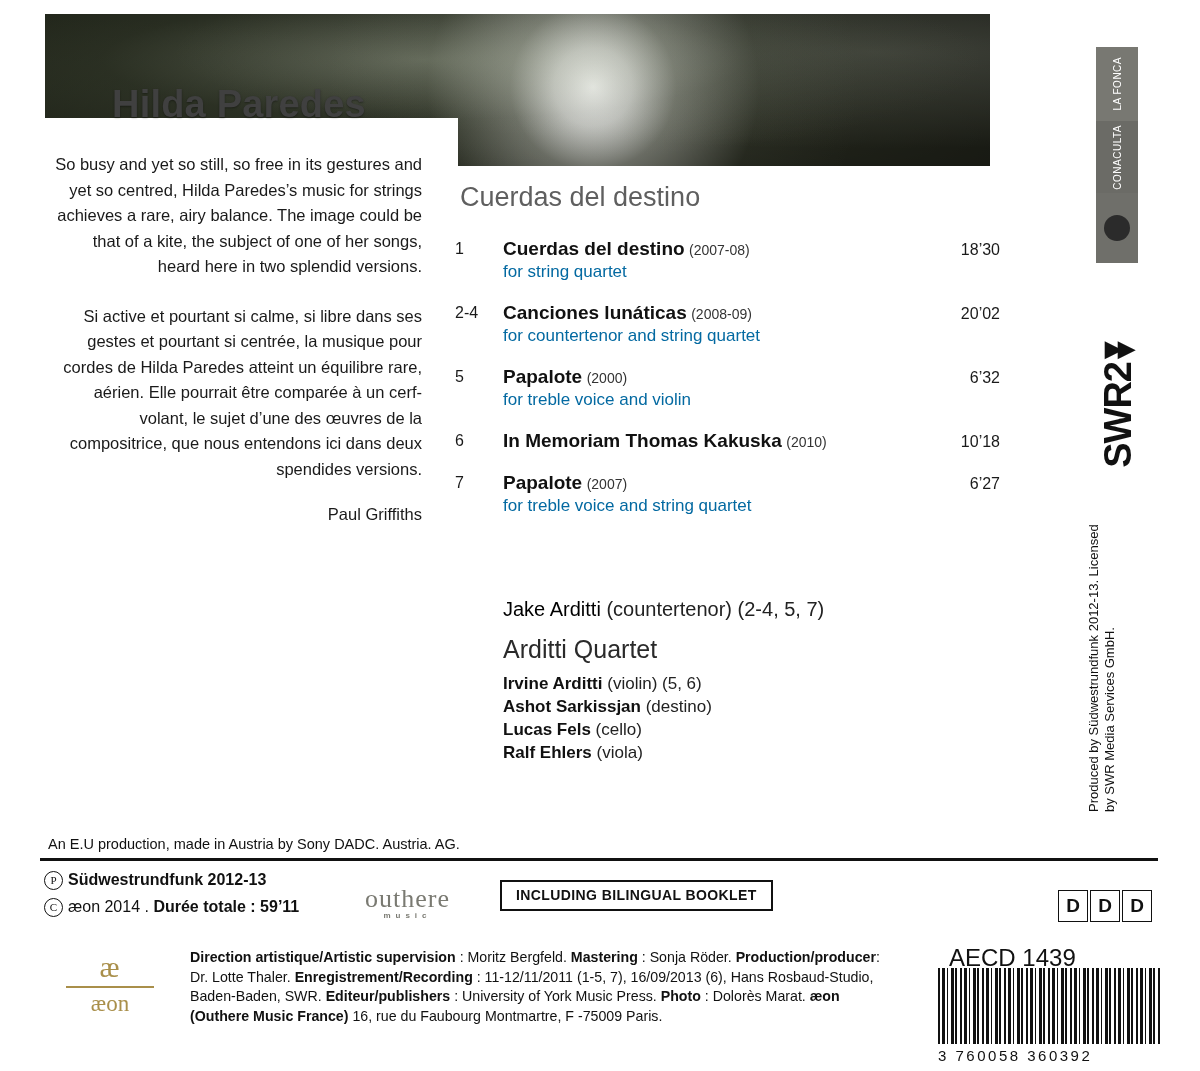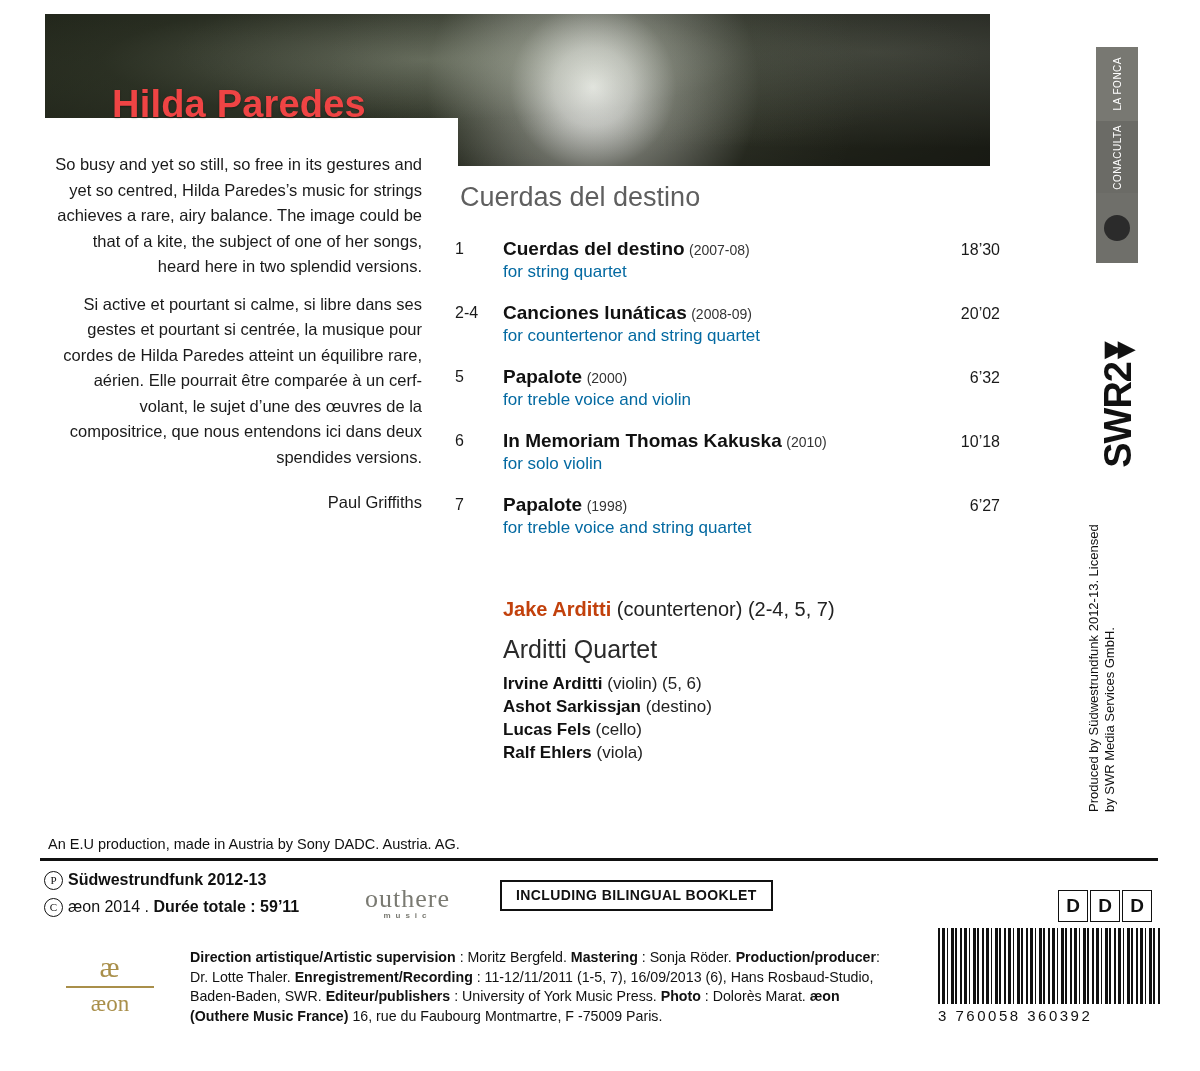--- a/index.html
+++ b/index.html
@@ -45,38 +45,38 @@
     width: 413px;
     height: 48px;
     background: #ffffff;
   }
   #artist-name {
     position: absolute;
     left: 112px;
     top: 83px;
     font-size: 38px;
     font-weight: bold;
-    color: #ef4444;
+    color: #404040;
     letter-spacing: 0.2px;
     text-shadow: 0 1px 2px rgba(0,0,0,0.35);
   }
 
   
   #left-col {
     position: absolute;
     left: 48px;
     top: 152px;
     width: 374px;
     text-align: right;
     font-size: 16.5px;
     line-height: 25.5px;
     color: #1a1a1a;
   }
   #left-col p { margin: 0 0 0 0; }
-  #left-col .para-en { margin-bottom: 12px; }
+  #left-col .para-en { margin-bottom: 24px; }
   #left-col .credit {
     margin-top: 20px;
     font-size: 16.5px;
   }
 
   
   #album-title {
     position: absolute;
     left: 460px;
     top: 182px;
@@ -138,21 +138,21 @@
   #performers {
     position: absolute;
     left: 503px;
     top: 598px;
     width: 480px;
   }
   #soloist {
     font-size: 20px;
     margin-bottom: 14px;
   }
-  #soloist .nm { font-weight: bold; color: #c2410c; }
+  #soloist .nm { font-weight: normal; color: #000000; }
   #soloist .rl { font-weight: normal; color: #222; }
   #ensemble {
     font-size: 25px;
     color: #2a2a2a;
     margin-bottom: 8px;
   }
   .member {
     font-size: 17px;
     line-height: 23px;
   }
@@ -289,21 +289,21 @@
     font-size: 14.2px;
     line-height: 19.5px;
     color: #111;
   }
   #fineprint b { font-weight: bold; }
 
   
   #barcode {
     position: absolute;
     left: 938px;
-    top: 928px;
+    top: 968px;
     width: 222px;
   }
   #barcode .bars {
     height: 76px;
     width: 222px;
     background: repeating-linear-gradient(
       to right,
       #111 0px, #111 2px, #fff 2px, #fff 4px,
       #111 4px, #111 7px, #fff 7px, #fff 9px,
       #111 9px, #111 10px, #fff 10px, #fff 13px,
@@ -447,30 +447,29 @@
       <div class="t-sub">for treble voice and violin</div>
     </div>
     <div class="t-dur">6’32</div>
   </div>
 
   <div class="track">
     <div class="num">6</div>
     <div class="body">
       <span class="t-title">In Memoriam Thomas Kakuska</span>
       <span class="t-year">(2010)</span>
-      <div class="t-sub">for solo violin</div>
     </div>
     <div class="t-dur">10’18</div>
   </div>
 
   <div class="track">
     <div class="num">7</div>
     <div class="body">
       <span class="t-title">Papalote</span>
-      <span class="t-year">(1998)</span>
+      <span class="t-year">(2007)</span>
       <div class="t-sub">for treble voice and string quartet</div>
     </div>
     <div class="t-dur">6’27</div>
   </div>
 
 </div>
 
 <div id="performers">
   <div id="soloist">
     <span class="nm">Jake Arditti</span>

